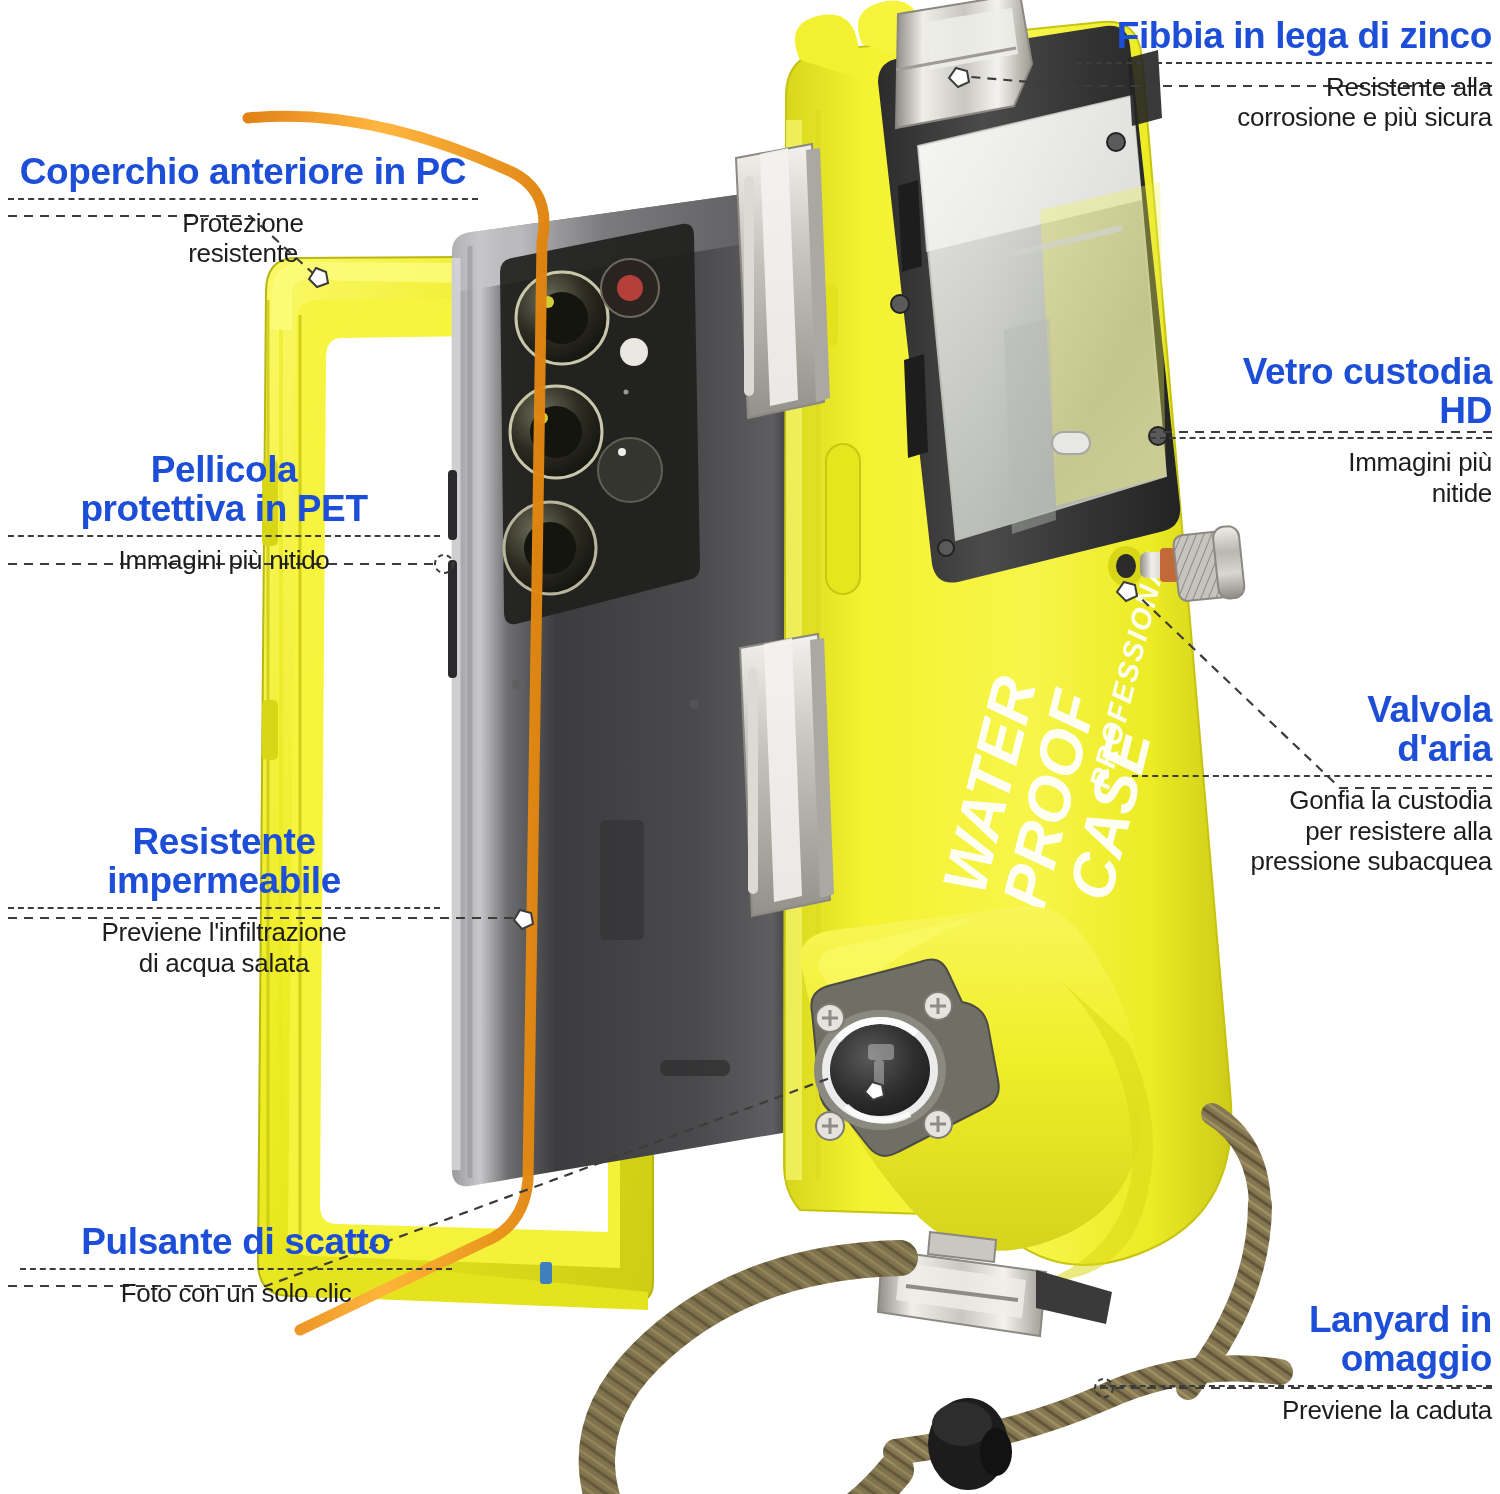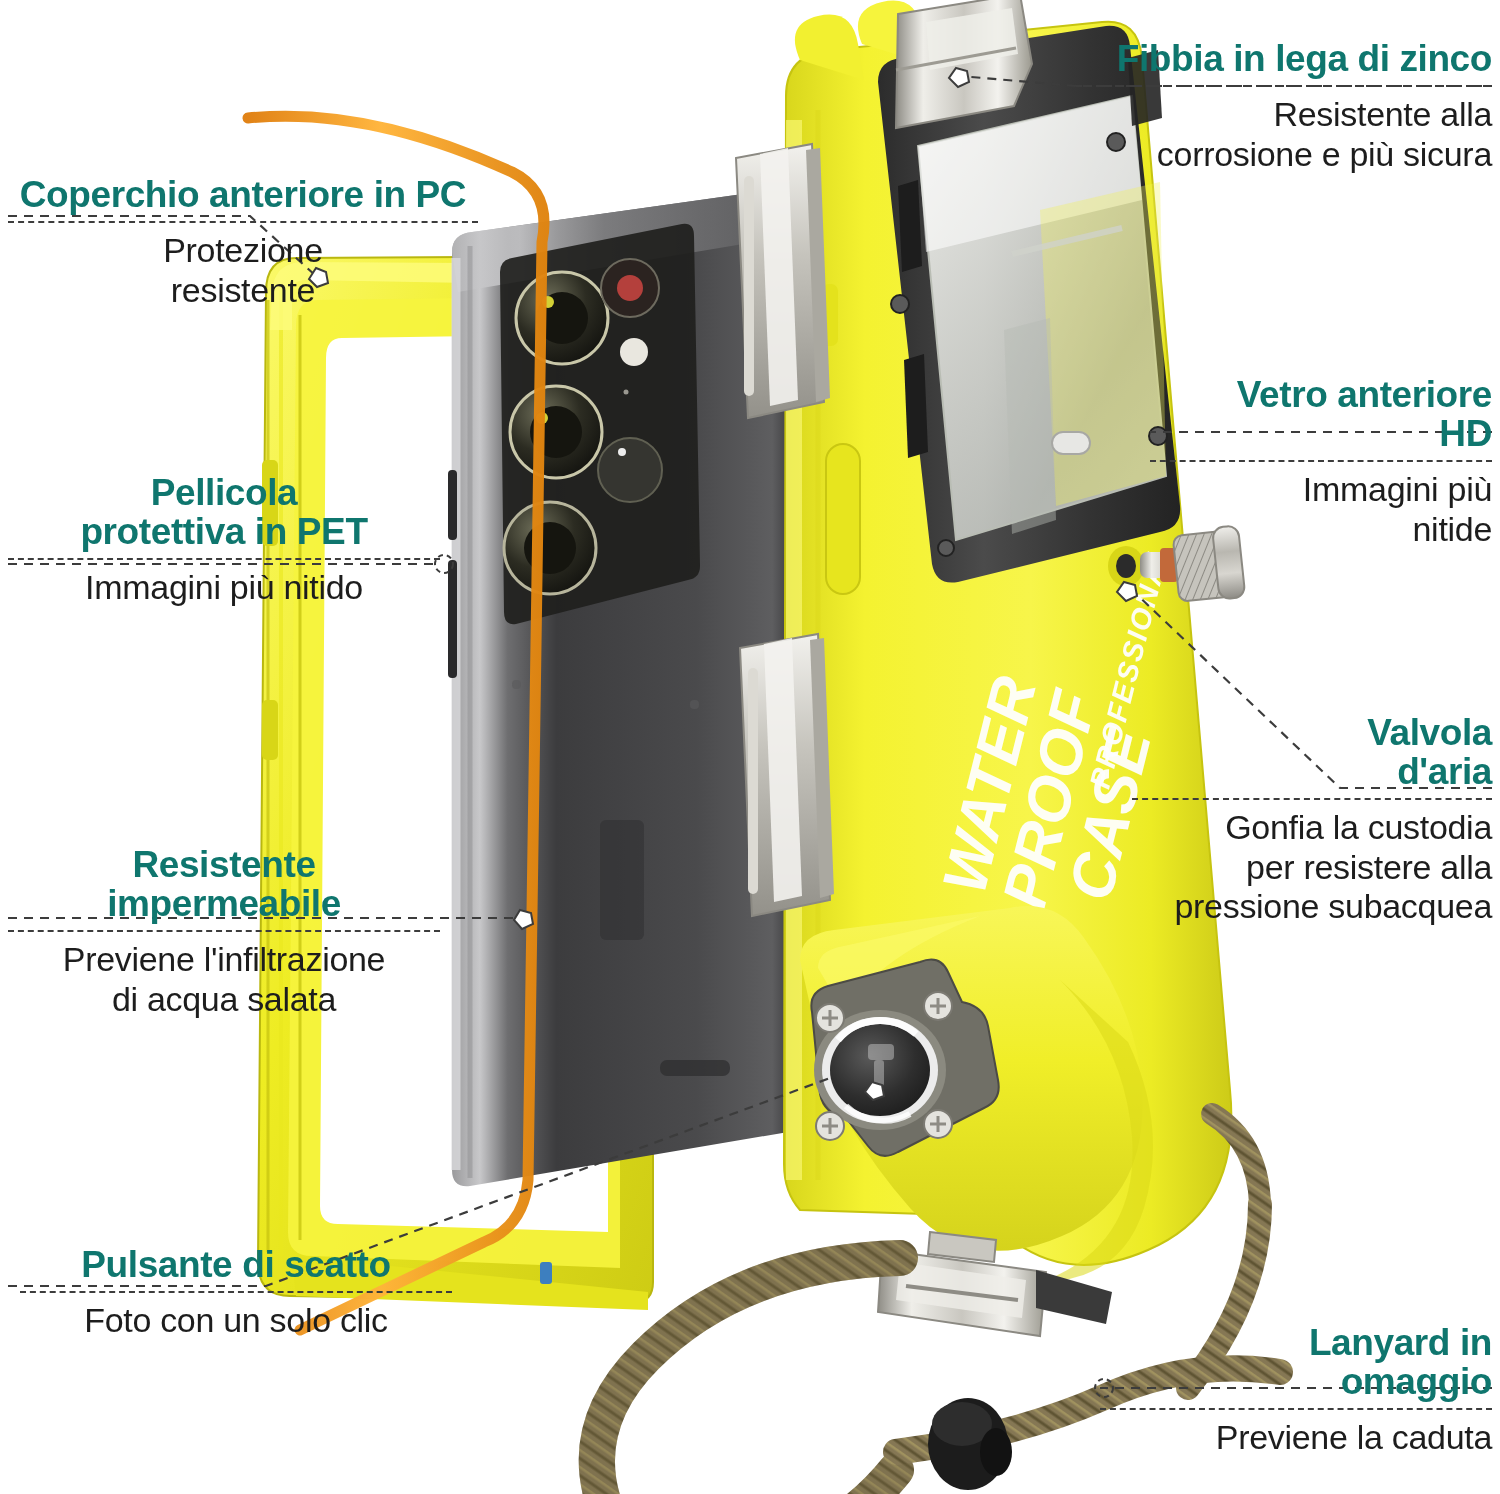--- a/index.html
+++ b/index.html
@@ -2,29 +2,28 @@
 <html><head>
 <meta charset="utf-8">
 <style>
   html,body{margin:0;padding:0;background:#ffffff;}
   body{width:1500px;height:1494px;font-family:"Liberation Sans",sans-serif;color:#1b1b1b;overflow:hidden;}
   .stage{position:relative;width:1500px;height:1494px;background:#fff;}
 
   
   .callout{position:absolute;}
   .callout .title{
-    font-size:37px;font-weight:700;line-height:1.06;letter-spacing:-0.4px;color:#0f766e;
+    font-size:37px;font-weight:700;line-height:1.06;letter-spacing:-0.4px;color:#1d4ed8;
     white-space:pre-line;
-    margin-top:23px;
   }
   .callout .rule{
     border-top:2px dashed #3c3c3c;margin:7px 0 8px 0;height:0;
   }
   .callout .desc{
-    font-size:34px;font-weight:300;line-height:1.16;letter-spacing:-0.3px;color:#1d1d1d;
+    font-size:26px;font-weight:300;line-height:1.16;letter-spacing:-0.3px;color:#1d1d1d;
     white-space:pre-line;
   }
   .align-left  .title,.align-left  .desc{text-align:center;}
   .align-right .title,.align-right .desc{text-align:right;}
 
   
   #c-pc      {left:8px;  top:152px; width:470px;}
   #c-pet     {left:8px;  top:450px; width:432px;}
   #c-seal    {left:8px;  top:822px; width:432px;}
   #c-shutter {left:20px;  top:1222px;width:432px;}
@@ -373,21 +372,21 @@
   </div>
 
   <div class="callout align-right" id="c-buckle">
     <div class="title">Fibbia in lega di zinco</div>
     <div class="rule"></div>
     <div class="desc">Resistente alla
 corrosione e più sicura</div>
   </div>
 
   <div class="callout align-right" id="c-glass">
-    <div class="title">Vetro anteriore
+    <div class="title">Vetro custodia
 HD</div>
     <div class="rule"></div>
     <div class="desc">Immagini più
 nitide</div>
   </div>
 
   <div class="callout align-right" id="c-lanyard">
     <div class="title">Lanyard in
 omaggio</div>
     <div class="rule"></div>

